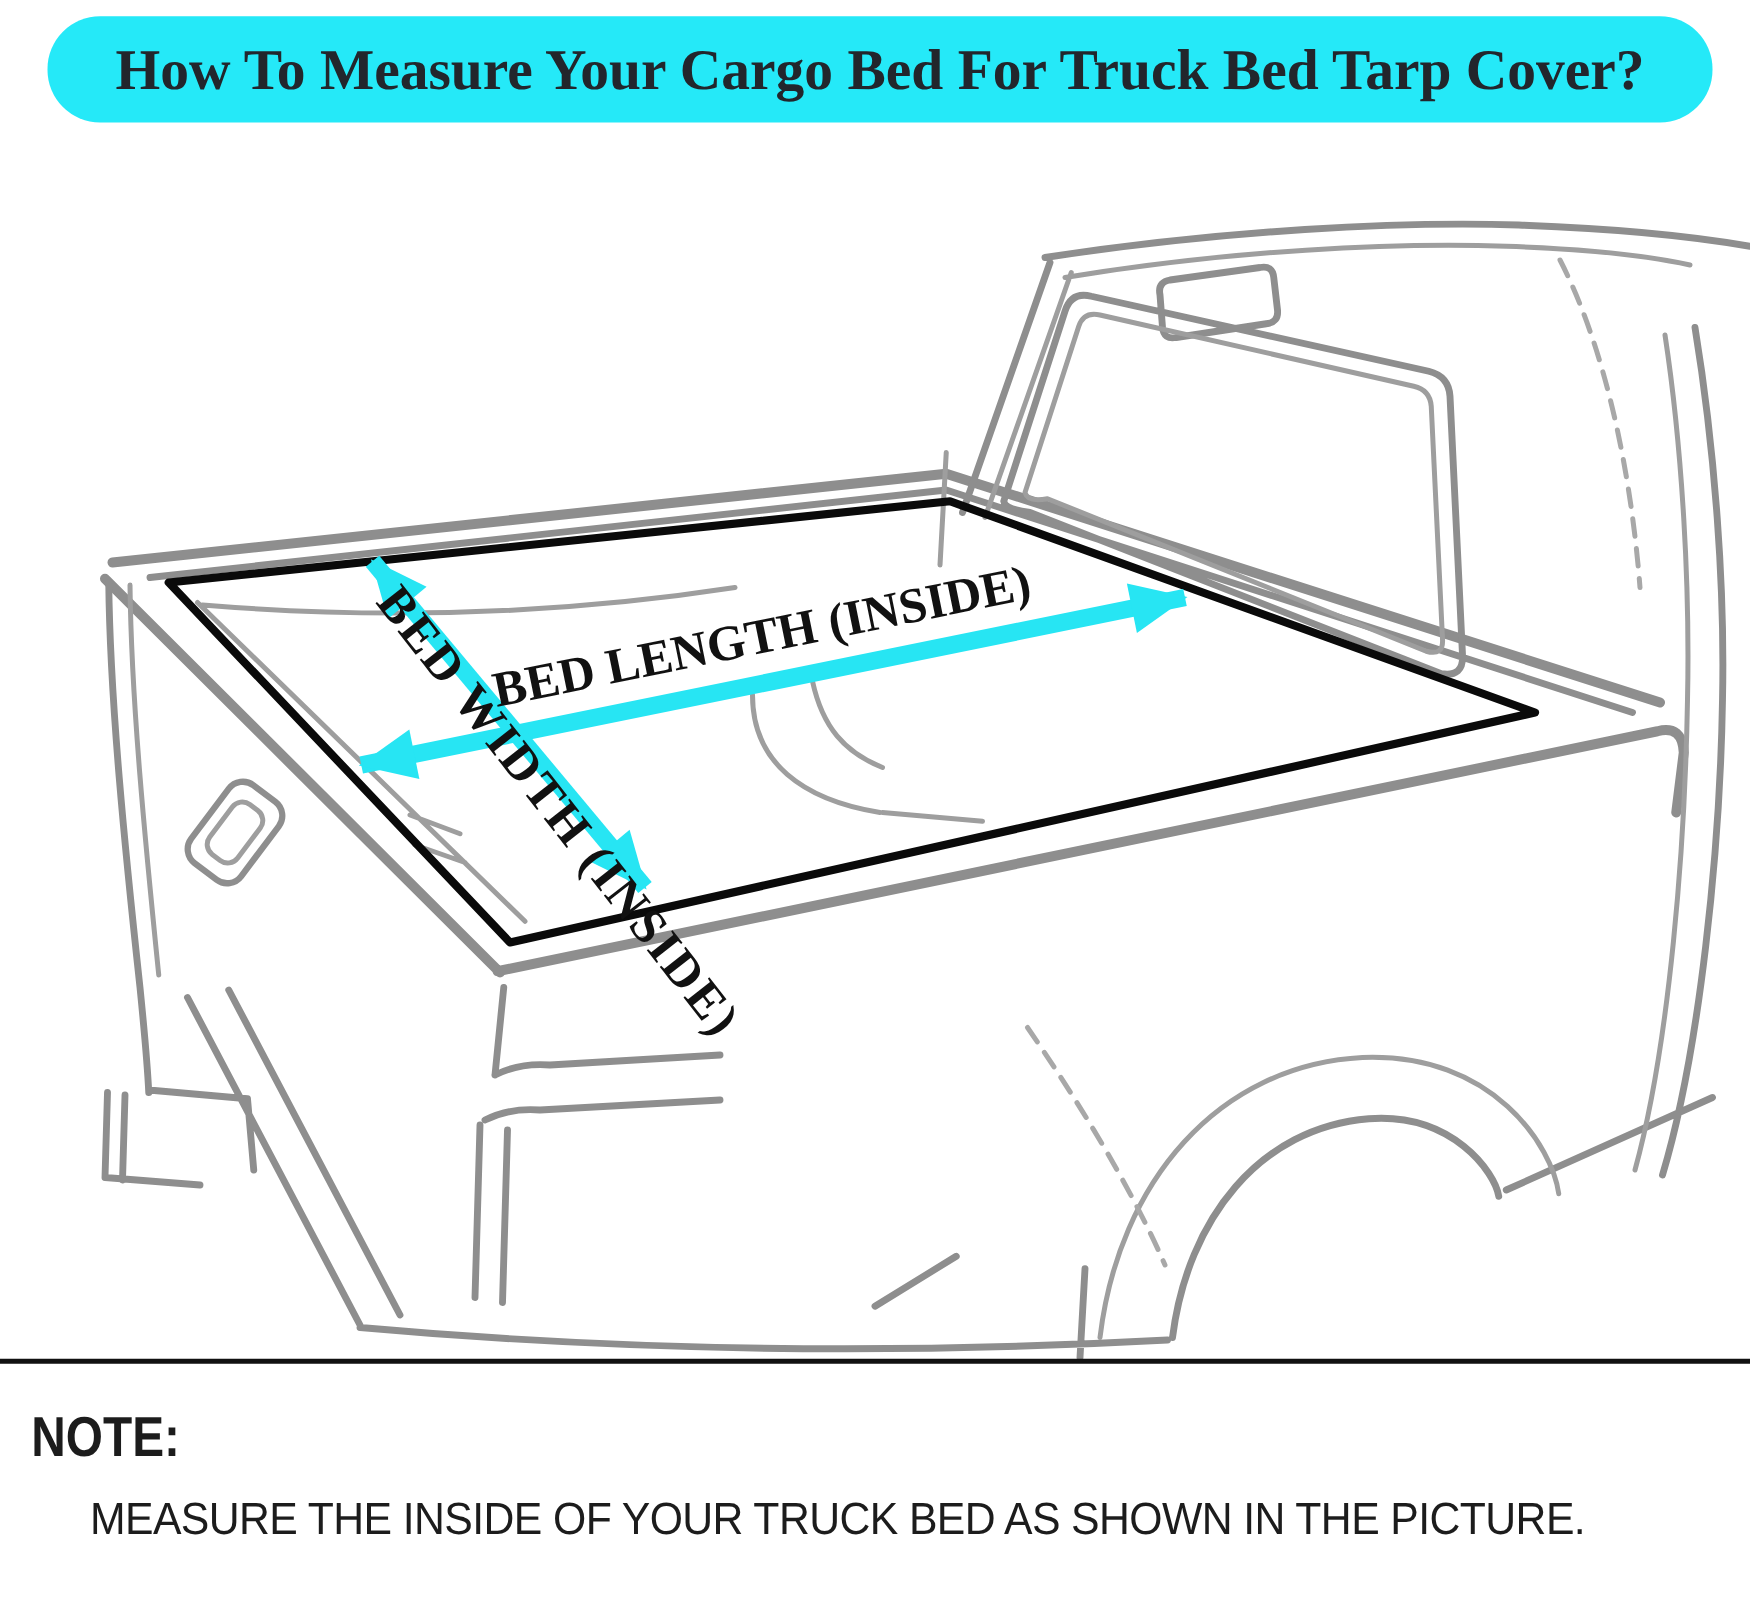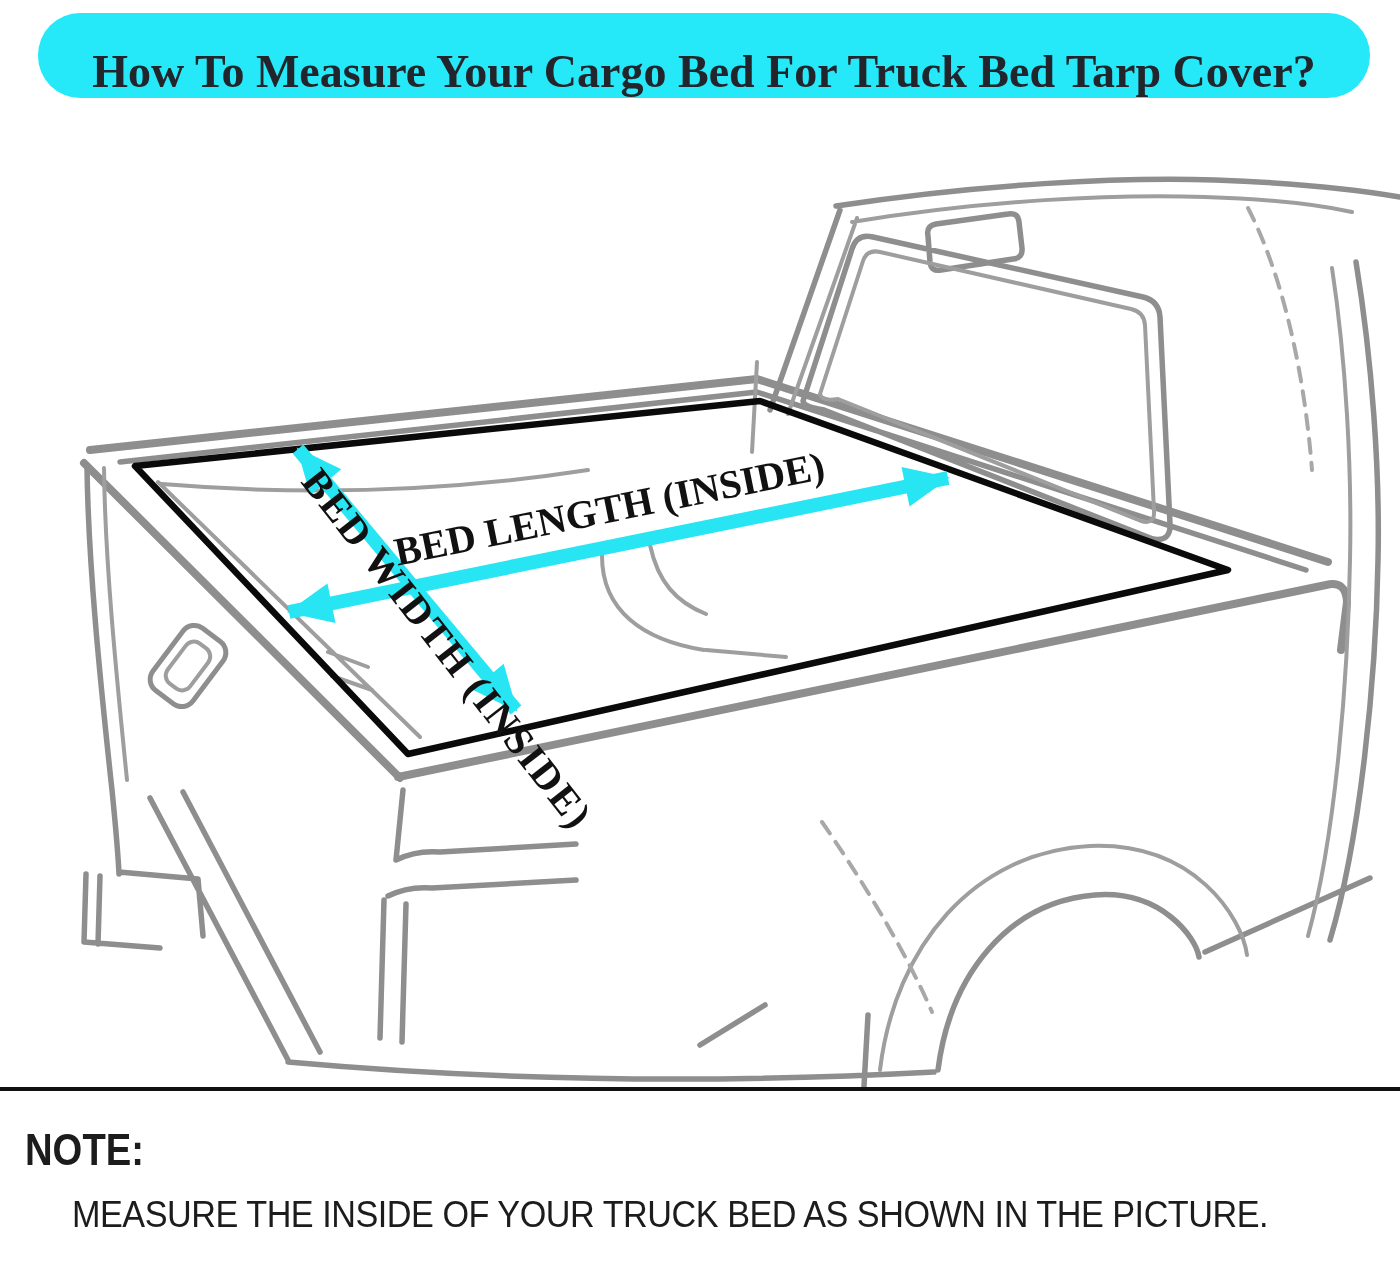--- a/index.html
+++ b/index.html
@@ -1,19 +1,19 @@
 <!DOCTYPE html>
 <html><head>
 <meta charset="utf-8">
 <style>
   html,body{margin:0;padding:0;background:#ffffff;}
   #page{position:relative;width:1400px;height:1280px;background:#ffffff;overflow:hidden;
         font-family:"Liberation Sans", sans-serif;}
   #banner{position:absolute;left:38px;top:13px;width:1332px;height:85px;border-radius:42px;
-          display:flex;align-items:flex-end;justify-content:center;}
+          display:flex;align-items:center;justify-content:center;}
   #banner .banner-text{font-family:"Liberation Serif","DejaVu Serif",serif;font-weight:bold;
           font-size:46px;letter-spacing:0px;white-space:nowrap;}
   #diagram-svg{position:absolute;left:0;top:0;width:1400px;height:1280px;}
   #note-divider{position:absolute;left:0;top:1087px;width:1400px;height:4px;background:#111111;}
   #note-heading{position:absolute;left:25px;top:1124px;font-weight:bold;font-size:45px;
           transform:scaleX(0.85);transform-origin:left center;letter-spacing:0px;}
   #note-text{position:absolute;left:72px;top:1194px;font-size:36px;letter-spacing:-0.5px;
           transform:scaleX(0.95);transform-origin:left center;white-space:nowrap;}
   .svg-label{font-family:"Liberation Serif","DejaVu Serif",serif;font-weight:bold;font-size:40px;}
 </style>

